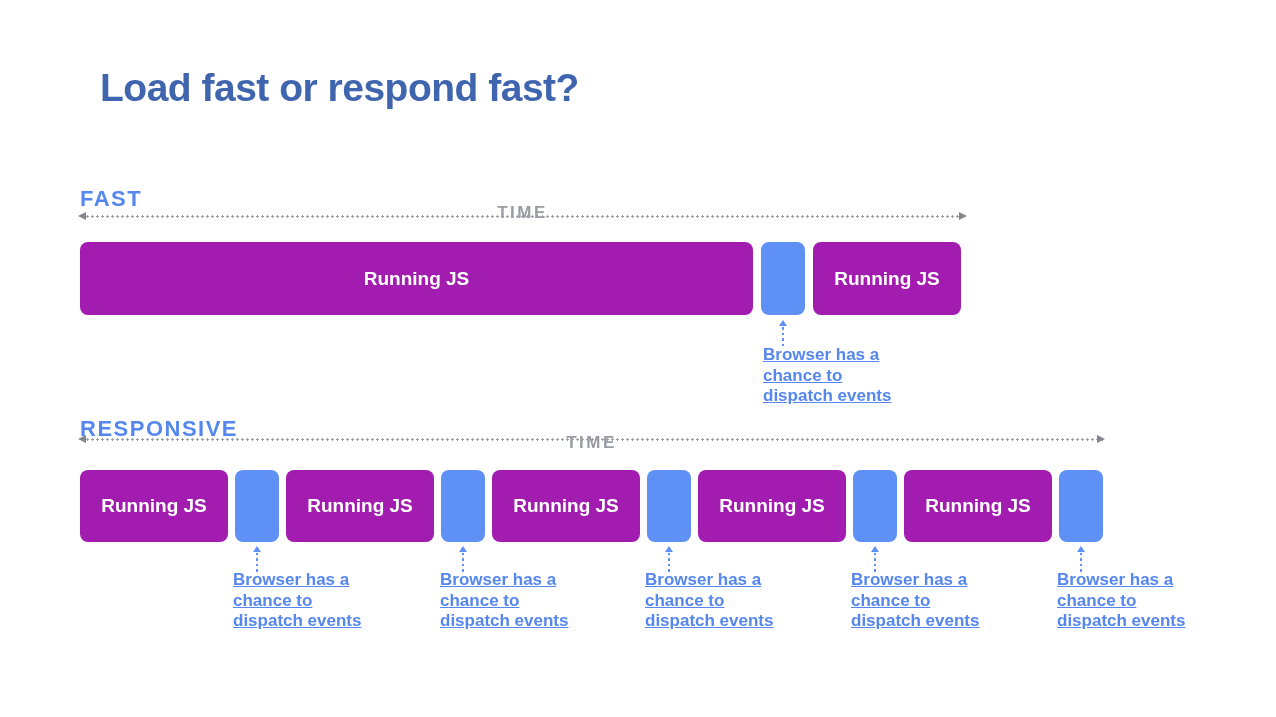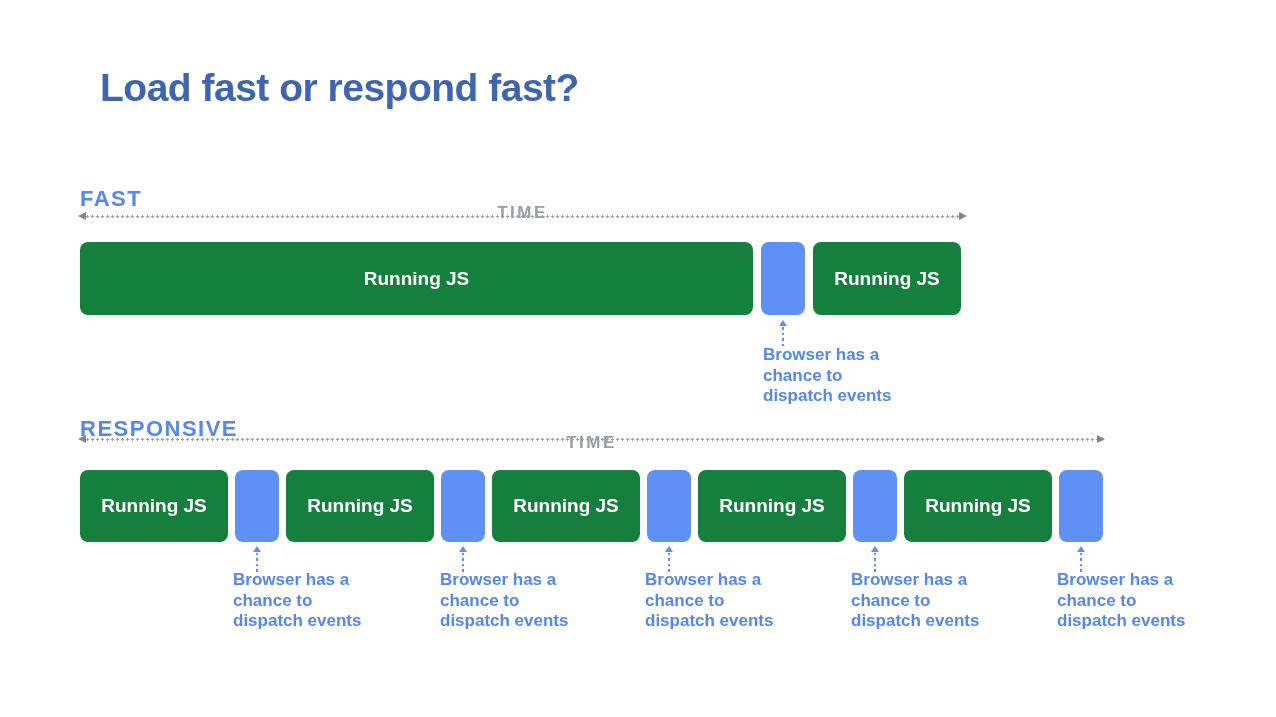--- a/index.html
+++ b/index.html
@@ -72,21 +72,21 @@
     border-left: 8px solid #83858d;
   }
 
   
   .bars-row {
     position: absolute;
     display: flex;
     align-items: stretch;
   }
   .bar-js {
-    background: #15803d;
+    background: #a21caf;
     border-radius: 8px;
     display: flex;
     align-items: center;
     justify-content: center;
     color: #ffffff;
     font-size: 19px;
     font-weight: bold;
   }
   .bar-idle {
     background: #5f90f5;
@@ -123,21 +123,21 @@
 
   
   .annotation {
     position: absolute;
     width: 175px;
     font-size: 17px;
     font-weight: bold;
     line-height: 20.5px;
     color: #5587ee;
   }
-  .annotation span { display: block; }
+  .annotation span { display: block; text-decoration: underline; }
 </style>
 </head>
 <body>
 
 <div class="slide">
 
   <div class="title">Load fast or respond fast?</div>
 
   <div class="section-label" style="left:80px; top:186px;">FAST</div>
   <div class="time-label" style="left:80px; top:186px; width:885px;">TIME</div>

